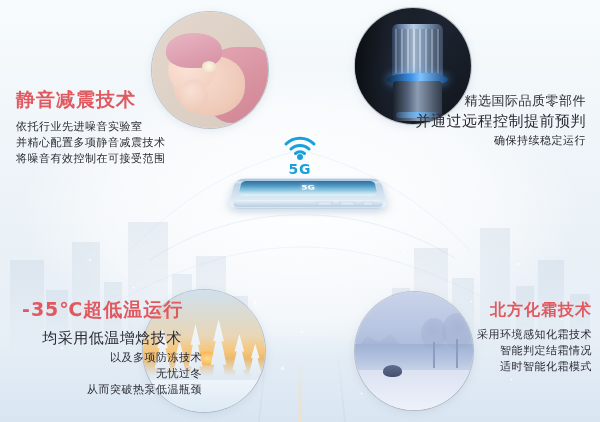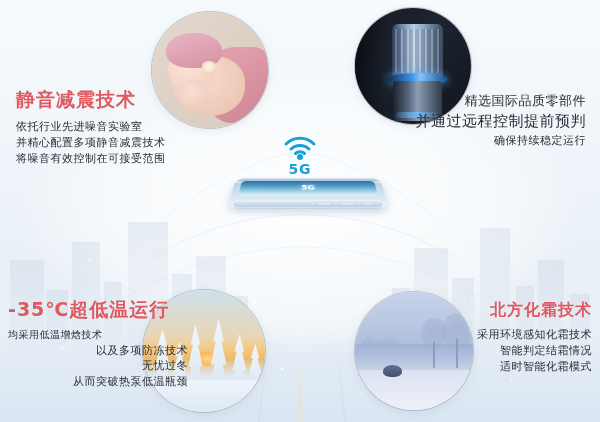--- a/index.html
+++ b/index.html
@@ -226,23 +226,23 @@
       <div class="sun"></div>
       <div class="tree" style="left:6%;width:20%;height:52%;"></div>
       <div class="tree" style="left:22%;width:16%;height:42%;"></div>
       <div class="tree" style="left:34%;width:18%;height:56%;"></div>
       <div class="tree" style="left:52%;width:20%;height:60%;"></div>
       <div class="tree" style="left:70%;width:18%;height:48%;"></div>
       <div class="tree" style="left:84%;width:16%;height:40%;"></div>
       <div class="snowground"></div>
     </div>
   </div>
-  <div class="blk tl-left" style="left:8px;top:300px;width:180px;">
+  <div class="blk tl-left" style="left:22px;top:300px;width:180px;">
     <div class="ttl" style="font-size:19px;color:#e0595f;margin-bottom:9px;">-35℃超低温运行</div>
-    <div class="ln" style="font-size:10px;color:#2b2b33;text-align:left;">均采用低温增焓技术</div>
+    <div class="ln" style="font-size:15px;color:#2b2b33;text-align:center;">均采用低温增焓技术</div>
     <div class="ln" style="font-size:11px;color:#2b2b33;text-align:right;">以及多项防冻技术</div>
     <div class="ln" style="font-size:11px;color:#2b2b33;text-align:right;">无忧过冬</div>
     <div class="ln" style="font-size:11px;color:#2b2b33;text-align:right;">从而突破热泵低温瓶颈</div>
   </div>
 
   <div class="circle" style="left:355px;top:292px;width:118px;height:118px;">
     <div class="inner ph-lake">
       <div class="lake-hill"></div>
       <div class="lake-water"></div>
       <div class="lake-tree" style="left:56%;top:22%;width:22%;height:26%;"></div>

